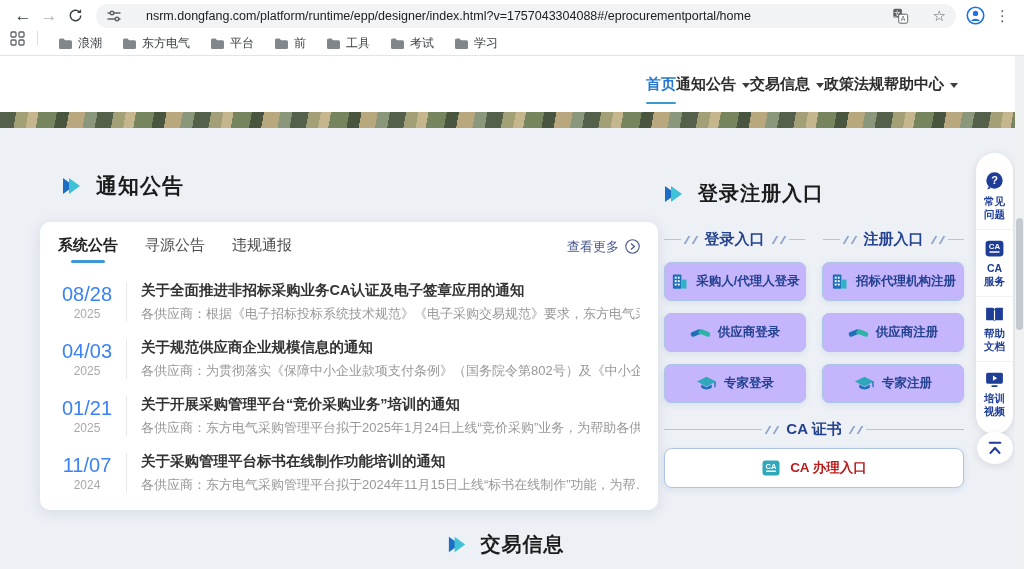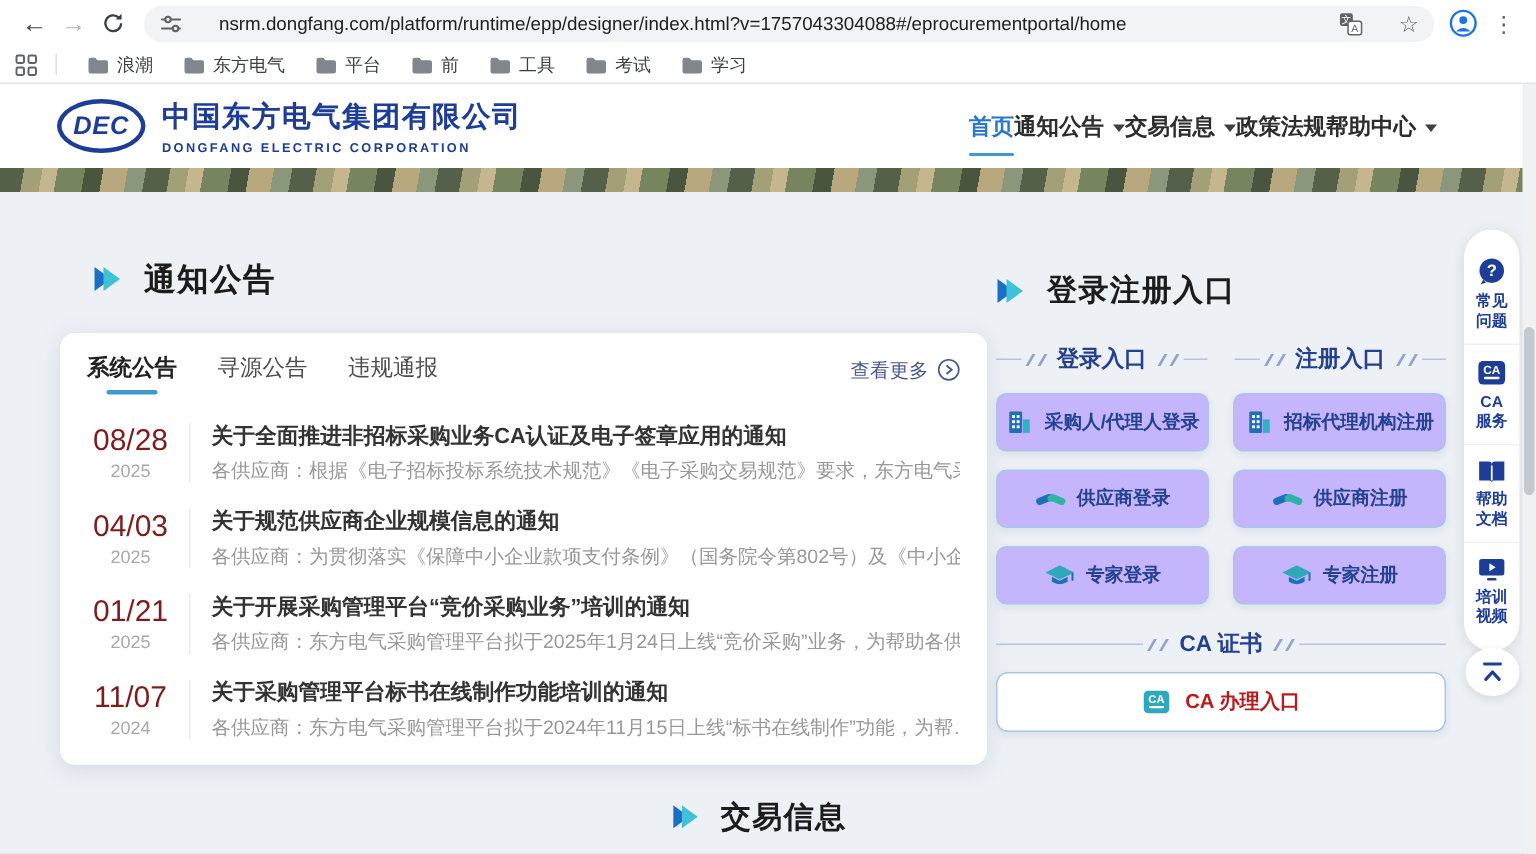--- a/index.html
+++ b/index.html
@@ -11,21 +11,21 @@
   .chrome { position:absolute; top:0; left:0; width:1024px; height:56px; background:#ffffff; border-bottom:1px solid #e1e4e8; z-index:20; }
   .chrome-top { position:absolute; top:0; left:0; right:0; height:31px; display:flex; align-items:center; padding:0 10px; }
   .nav-ico { width:26px; height:26px; display:flex; align-items:center; justify-content:center; font-size:17px; color:#3c4043; border-radius:50%; cursor:pointer; }
   .nav-ico.dim { color:#b0b3b8; }
   .url-pill { flex:0 0 auto; width:860px; height:24px; margin-left:8px; background:#f1f3f4; border-radius:13px; display:flex; align-items:center; padding:0 10px; gap:24px; }
   .url-text { flex:1; font-size:12.5px; color:#202124; white-space:nowrap; overflow:hidden; }
   .chrome-right { display:flex; align-items:center; gap:10px; margin-left:10px; }
   .star { font-size:15px; color:#5f6368; }
   .dots { font-size:15px; color:#5f6368; letter-spacing:0; }
 
-  .bookmarks { position:absolute; top:31px; left:0; right:0; height:24px; display:flex; align-items:center; padding:0 10px; gap:4px; }
+  .bookmarks { position:absolute; top:31px; left:0; right:0; height:24px; display:flex; padding:0 10px; gap:4px; }
   .bm-divider { width:1px; height:14px; background:#dadce0; margin:0 8px; }
   .bookmark { display:flex; align-items:center; gap:5px; padding:2px 8px; border-radius:5px; cursor:pointer; }
   .bookmark span { font-size:12px; color:#3c4043; }
 
   
   .site-header { position:absolute; top:56px; left:0; width:1024px; height:56px; background:#ffffff; z-index:10; }
   .logo-area { position:absolute; left:38px; top:9px; display:flex; align-items:center; gap:11px; }
   .dec-oval { width:59px; height:36px; border:3px solid #1e3d96; border-radius:50%; display:flex; align-items:center; justify-content:center; color:#1e3d96; font-weight:bold; font-style:italic; font-size:17px; letter-spacing:.5px; }
   .company-cn { font-size:19px; font-weight:bold; color:#1e3d96; letter-spacing:1px; }
   .company-en { font-size:8.5px; font-weight:bold; color:#1e3d96; letter-spacing:1.6px; margin-top:2px; }
@@ -55,21 +55,21 @@
   
   .ann-card { position:absolute; left:40px; top:222px; width:618px; height:288px; background:#fff; border-radius:10px; box-shadow:0 3px 14px rgba(110,130,160,.18); }
   .tabs-row { display:flex; align-items:center; gap:27px; padding:14px 18px 4px 18px; }
   .tab { font-size:15px; color:#4d4d4d; cursor:pointer; position:relative; padding-bottom:8px; }
   .tab.active { color:#222; font-weight:bold; }
   .tab.active::after { content:""; position:absolute; left:50%; transform:translateX(-50%); bottom:0; width:34px; height:3px; background:#3d9ad0; border-radius:2px; }
   .view-more { margin-left:auto; display:flex; align-items:center; gap:6px; color:#49598f; font-size:13px; cursor:pointer; padding-bottom:6px; }
   .ann-list { margin-top:6px; }
   .ann-row { display:flex; align-items:center; height:57px; padding:0 18px; cursor:pointer; }
   .date-block { width:58px; text-align:center; flex:0 0 auto; }
-  .date-md { font-size:20px; color:#7f1d1d; font-weight:500; line-height:22px; }
+  .date-md { font-size:20px; color:#3b82f6; font-weight:500; line-height:22px; }
   .date-y { font-size:12px; color:#a9a9a9; margin-top:2px; }
   .vline { width:1px; height:40px; background:#e9e9e9; margin:0 14px 0 10px; flex:0 0 auto; }
   .ann-body { flex:1; min-width:0; }
   .ann-title { font-size:14.5px; font-weight:600; color:#333; white-space:nowrap; overflow:hidden; text-overflow:ellipsis; }
   .ann-desc { font-size:13px; color:#989898; margin-top:5px; white-space:nowrap; overflow:hidden; }
 
   
   .deco-header { display:flex; align-items:center; gap:5px; }
   .deco-line { flex:1; height:1px; background:#b7c2dc; }
   .deco-sl { width:2px; height:8px; background:#8fa3cc; transform:skewX(-30deg); }
@@ -191,27 +191,20 @@
       <div class="bookmark">
           <svg width="15" height="13" viewBox="0 0 15 13">
             <path d="M1 3 a1.5 1.5 0 0 1 1.5-1.5 h3 l1.5 1.7 h5.5 A1.5 1.5 0 0 1 14 4.7 v5.8 a1.5 1.5 0 0 1-1.5 1.5 h-10 A1.5 1.5 0 0 1 1 10.5 Z" fill="#80868b"></path>
           </svg>
           <span>学习</span>
         </div>
     </div>
   </div>
 
   <div class="site-header">
-    <div class="logo-area">
-      <div class="dec-oval">DEC</div>
-      <div>
-        <div class="company-cn">中国东方电气集团有限公司</div>
-        <div class="company-en">DONGFANG ELECTRIC CORPORATION</div>
-      </div>
-    </div>
     <div class="main-nav">
       <div class="nav-item active">
           <span>首页</span>
         </div>
       <div class="nav-item">
           <span>通知公告</span>
           <i class="caret"></i>
         </div>
       <div class="nav-item">
           <span>交易信息</span>

